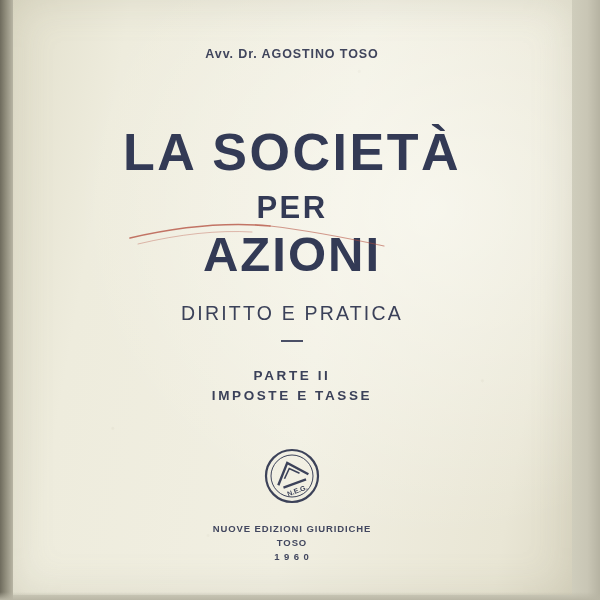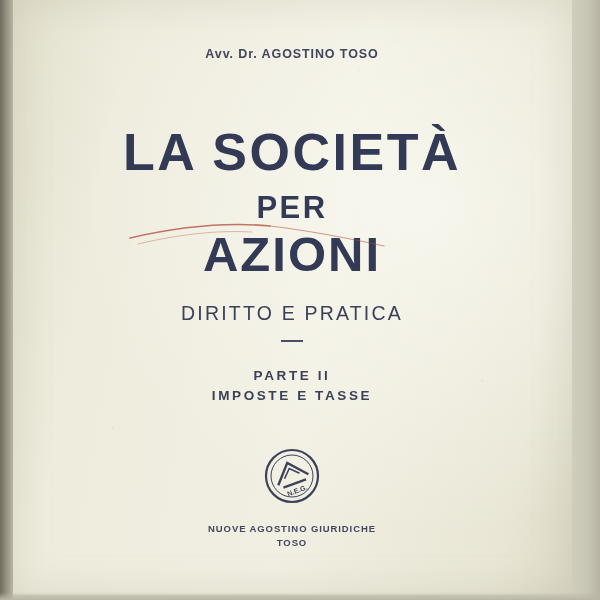--- a/index.html
+++ b/index.html
@@ -202,22 +202,23 @@
         <g transform="rotate(-20 30 30)">
           <path d="M14 34 L30 16 L46 34" fill="none" stroke="#3c4259" stroke-width="2.4"></path>
           <path d="M18 38 L42 38" fill="none" stroke="#3c4259" stroke-width="2.4"></path>
           <path d="M22 30 L30 22 L38 30" fill="none" stroke="#3c4259" stroke-width="1.6"></path>
           <text x="30" y="48" font-family="Liberation Sans, sans-serif" font-size="7" font-weight="700" fill="#3c4259" text-anchor="middle">N.E.G.</text>
         </g>
       </svg>
     </div>
 
     <div class="txt" id="imprint">
-      <div>NUOVE AGOSTINO GIURIDICHE</div>
+      <div>NUOVE EDIZIONI GIURIDICHE</div>
       <div>TOSO</div>
+      <div>1 9 6 0</div>
     </div>
 
     <svg id="scribble" viewBox="0 0 560 595">
       <path d="M118 238 C170 226, 215 222, 258 226" fill="none" stroke="#b24a3a" stroke-width="1.6" stroke-linecap="round" opacity="0.75"></path>
       <path d="M258 226 C300 231, 340 239, 372 246" fill="none" stroke="#b24a3a" stroke-width="1.2" stroke-linecap="round" opacity="0.55"></path>
       <path d="M126 244 C168 234, 206 230, 240 232" fill="none" stroke="#b24a3a" stroke-width="0.9" stroke-linecap="round" opacity="0.4"></path>
     </svg>
 
   </div>
 

